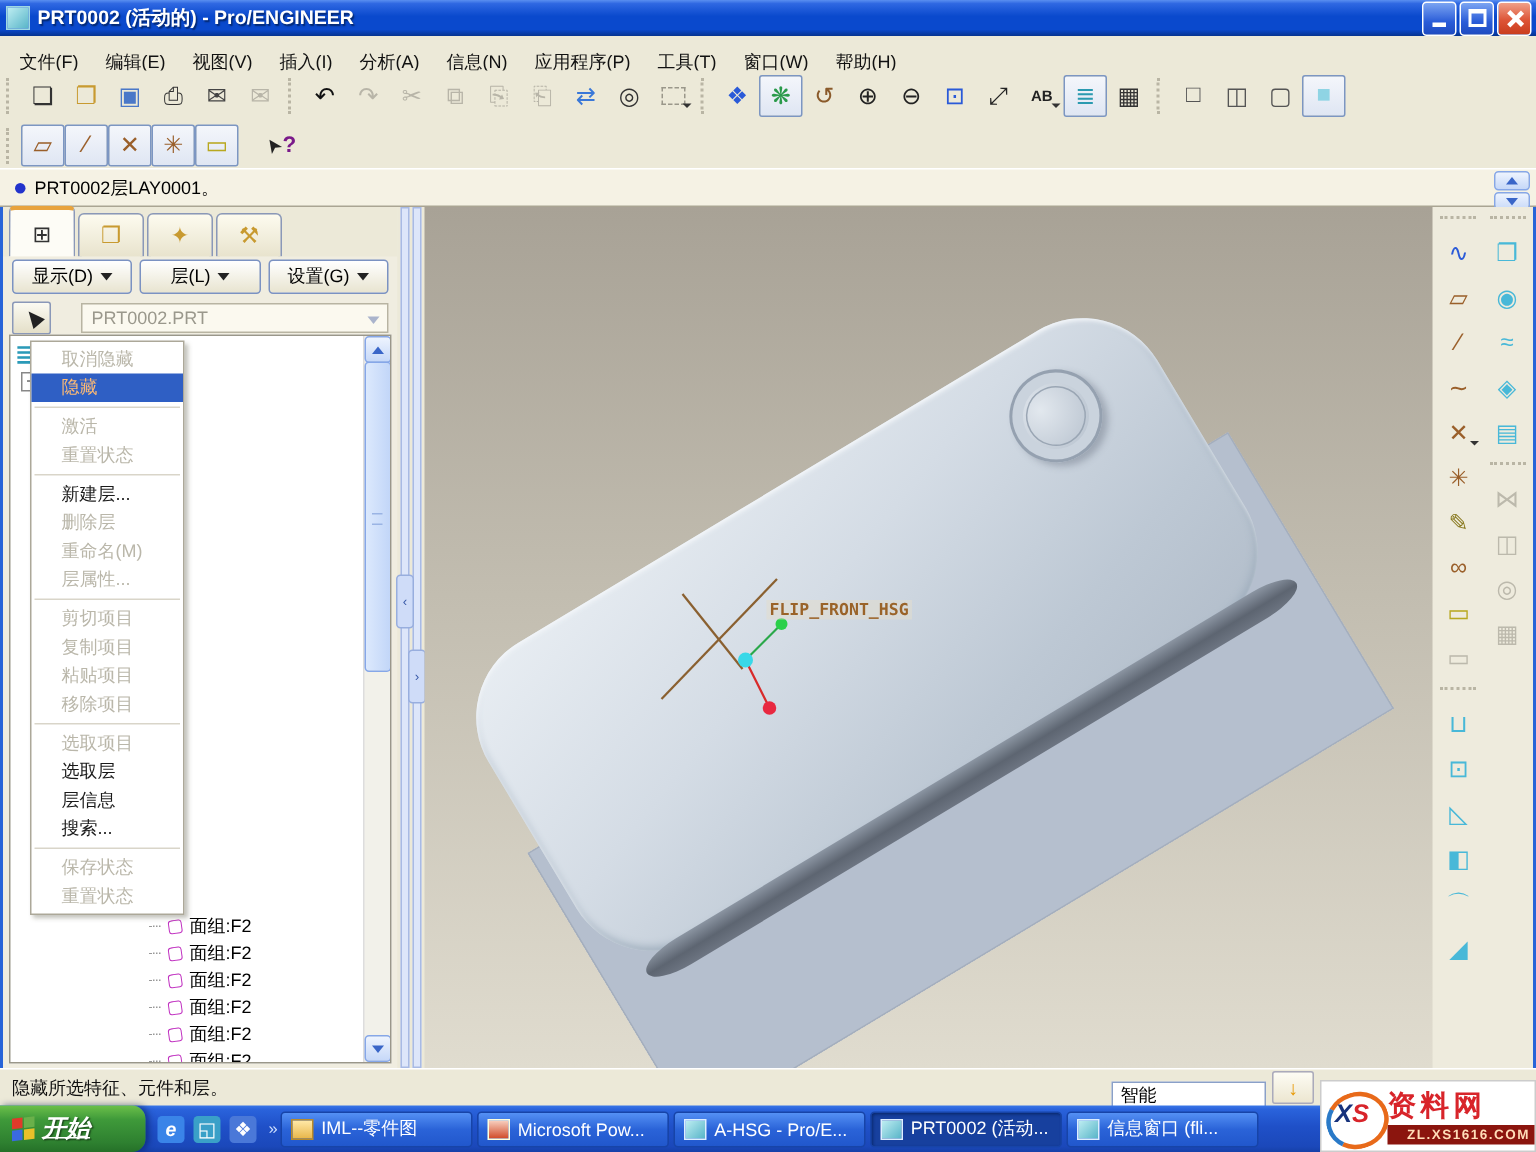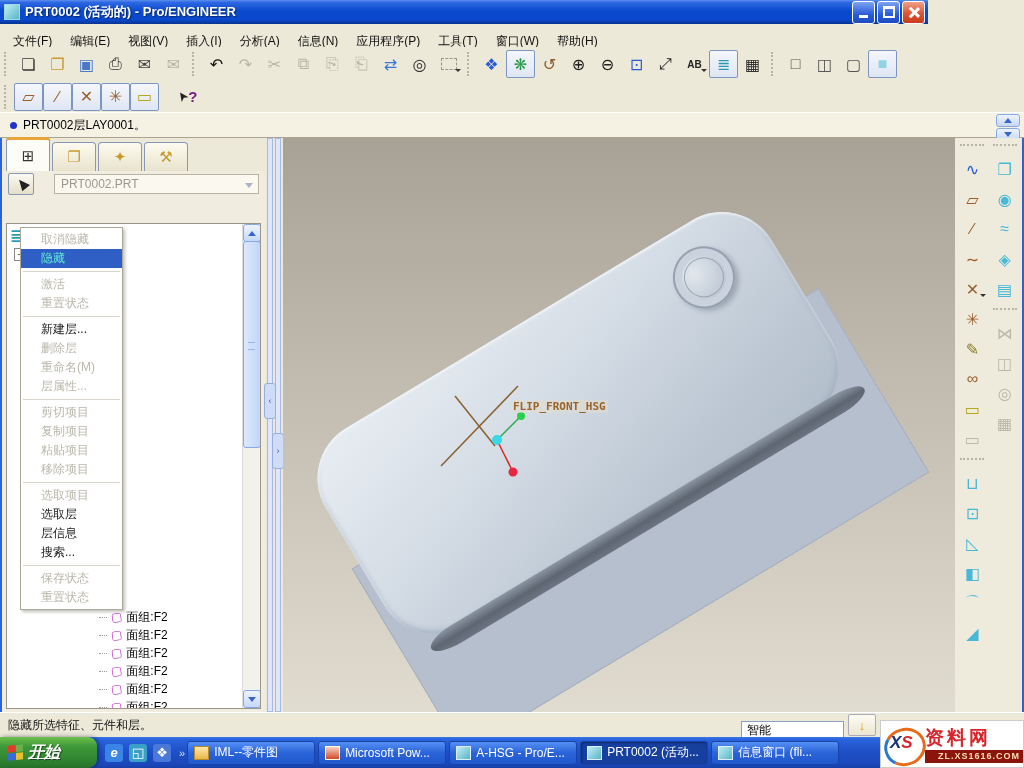--- a/index.html
+++ b/index.html
@@ -1,20 +1,20 @@
 <!DOCTYPE html>
 <html><head>
 <meta charset="utf-8">
 <style>
   html,body{margin:0;padding:0;}
   body{width:1024px;height:768px;position:relative;overflow:hidden;
        font-family:"Liberation Sans","DejaVu Sans",sans-serif;font-size:12px;
        background:#ece9d8;-webkit-font-smoothing:none;}
   
-  #titlebar{position:absolute;top:0;left:0;width:928px;height:24px;
+  #titlebar{position:absolute;top:0;left:0;width:1024px;height:24px;
     background:linear-gradient(180deg,#5a8ff0 0%,#2f68e2 10%,#0a49cd 45%,#0a49cd 82%,#06338f 100%);
     display:flex;align-items:center;color:#fff;}
   #appicon{width:14px;height:14px;margin:0 5px 0 4px;border:1px solid #9fd8e2;
     background:linear-gradient(135deg,#bfeef2,#57b4c8);}
   #title{font-weight:bold;font-size:13px;text-shadow:1px 1px 1px #03276e;flex:1;white-space:nowrap;}
   .tbtns{display:flex;gap:2px;margin-right:3px;}
   .tbtn{width:21px;height:21px;border-radius:3px;border:1px solid #fff;
     background:linear-gradient(180deg,#7ba4f2,#2a5cd8 60%,#1e4bc0);display:flex;align-items:center;justify-content:center;}
   .tbtn.close{background:linear-gradient(180deg,#f0a088,#dd5436 55%,#c93c1d);}
   .g-min{width:9px;height:3px;background:#fff;margin-top:9px;}
@@ -153,21 +153,21 @@
   .task.active{background:#17409e;box-shadow:inset 1px 1px 2px #0a2a70;}
   .ticon{width:13px;height:12px;flex:none;border:1px solid #dfe8ff;}
   .ticon.folder{background:linear-gradient(180deg,#ffe9a8,#e8b64a);border-color:#b88a2a;}
   .ticon.powerpoint{background:linear-gradient(180deg,#f8d0c0,#d04a28);border-color:#ffd;}
   .ticon.proe{background:linear-gradient(135deg,#bfeef2,#57b4c8);border-color:#def;}
   
   #ctxmenu{position:absolute;top:227px;left:20px;width:101px;background:#fff;
      border:1px solid #aca899;box-shadow:2px 2px 3px rgba(80,80,60,.35);z-index:60;padding:2px 0;}
   .cm-item{height:19px;line-height:19px;padding-left:20px;color:#1a1a1a;white-space:nowrap;}
   .cm-item.disabled{color:#bab7aa;}
-  .cm-item.selected{background:#2f5fc4;color:#5eead4;}
+  .cm-item.selected{background:#2f5fc4;color:#fdba74;}
   .cm-sep{border-top:1px solid #d9d5c9;margin:3px 2px;}
   
   #watermark{position:absolute;right:0;bottom:0;width:142px;height:46px;background:#fff;z-index:100;
      border:1px solid #ccc;display:flex;align-items:center;}
   #wm-logo{width:44px;height:40px;position:relative;flex:none;}
   #wm-circle{position:absolute;left:3px;top:4px;width:36px;height:32px;border-radius:50%;
      border:3px solid #e86a1a;border-left-color:#2a7ac8;transform:rotate(-18deg);}
   #wm-xs{position:absolute;left:9px;top:9px;font-style:italic;font-weight:bold;font-size:17px;color:#17327c;}
   #wm-xs i{color:#d8242a;font-style:italic;}
   #wm-right{flex:1;display:flex;flex-direction:column;}
@@ -346,20 +346,34 @@
           <span style="color: rgb(51, 51, 51);">⊞</span>
         </div>
         <div class="ntab">
           <span style="color: rgb(200, 154, 48);">❐</span>
         </div>
         <div class="ntab">
           <span style="color: rgb(200, 154, 48);">✦</span>
         </div>
         <div class="ntab">
           <span style="color: rgb(200, 154, 48);">⚒</span>
+        </div>
+      </div>
+    <div id="navbtns">
+        <div class="navdd">
+          <span>显示(D)</span>
+          <div class="car"></div>
+        </div>
+        <div class="navdd">
+          <span>层(L)</span>
+          <div class="car"></div>
+        </div>
+        <div class="navdd">
+          <span>设置(G)</span>
+          <div class="car"></div>
         </div>
       </div>
     <div id="selrow">
       <div id="selbtn">
         <div class="cursor-arrow"></div>
       </div>
       <div id="selcombo">
         <span>PRT0002.PRT</span>
         <span class="car"></span>
       </div>

